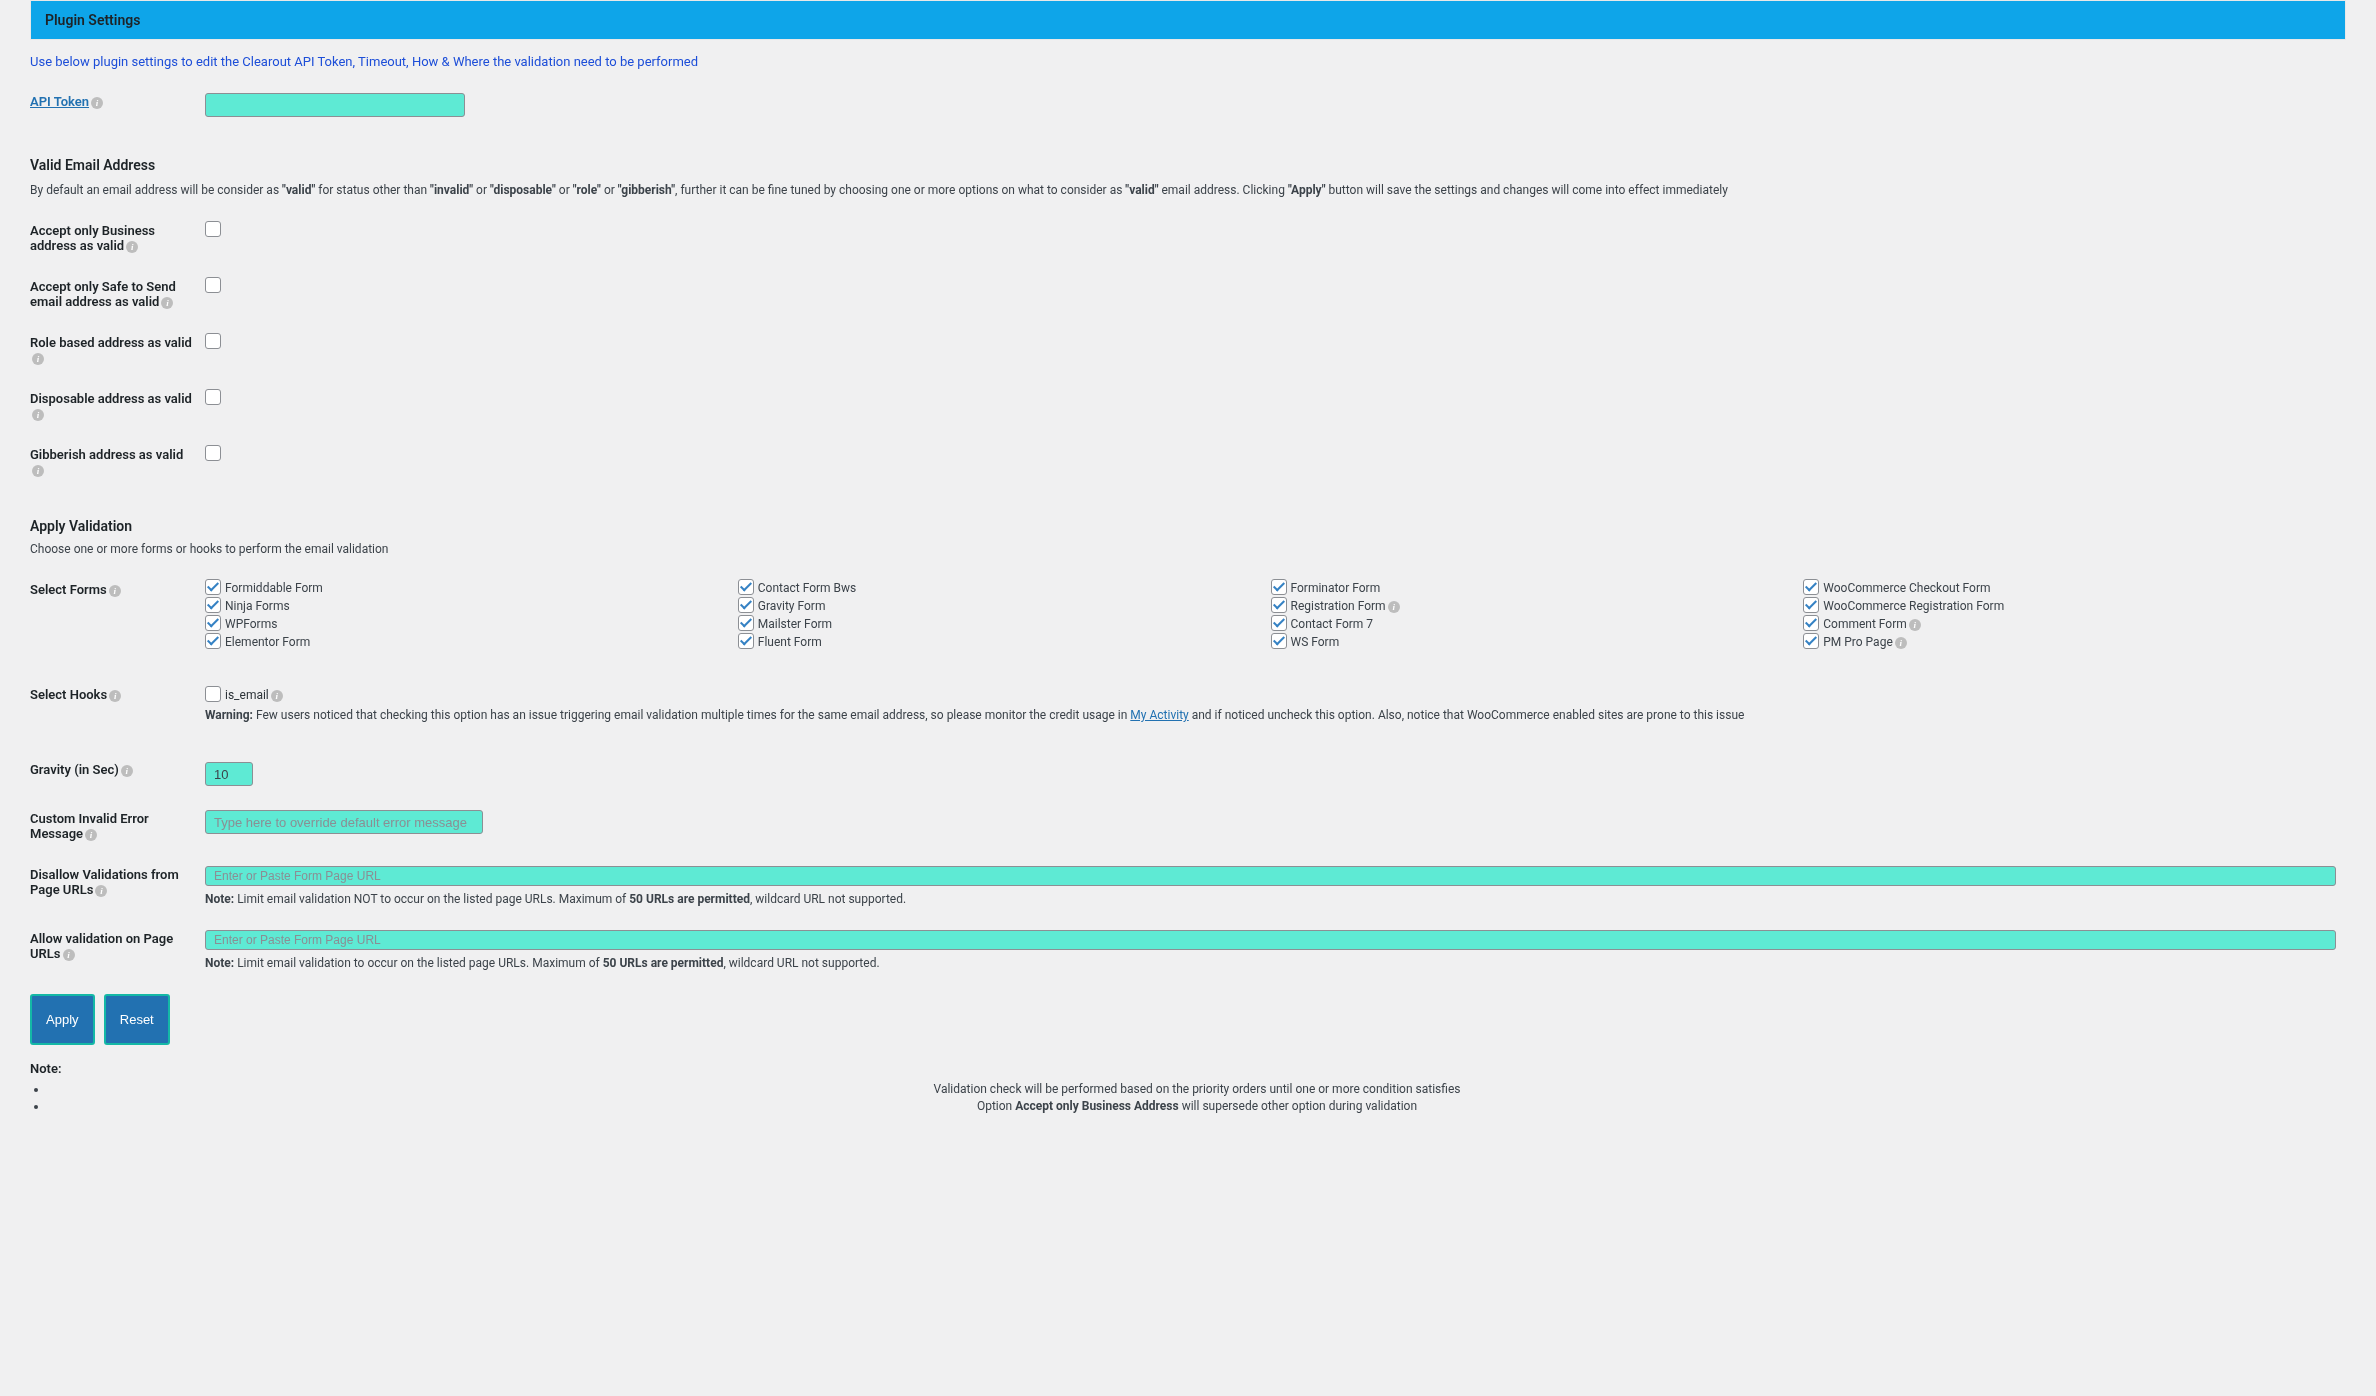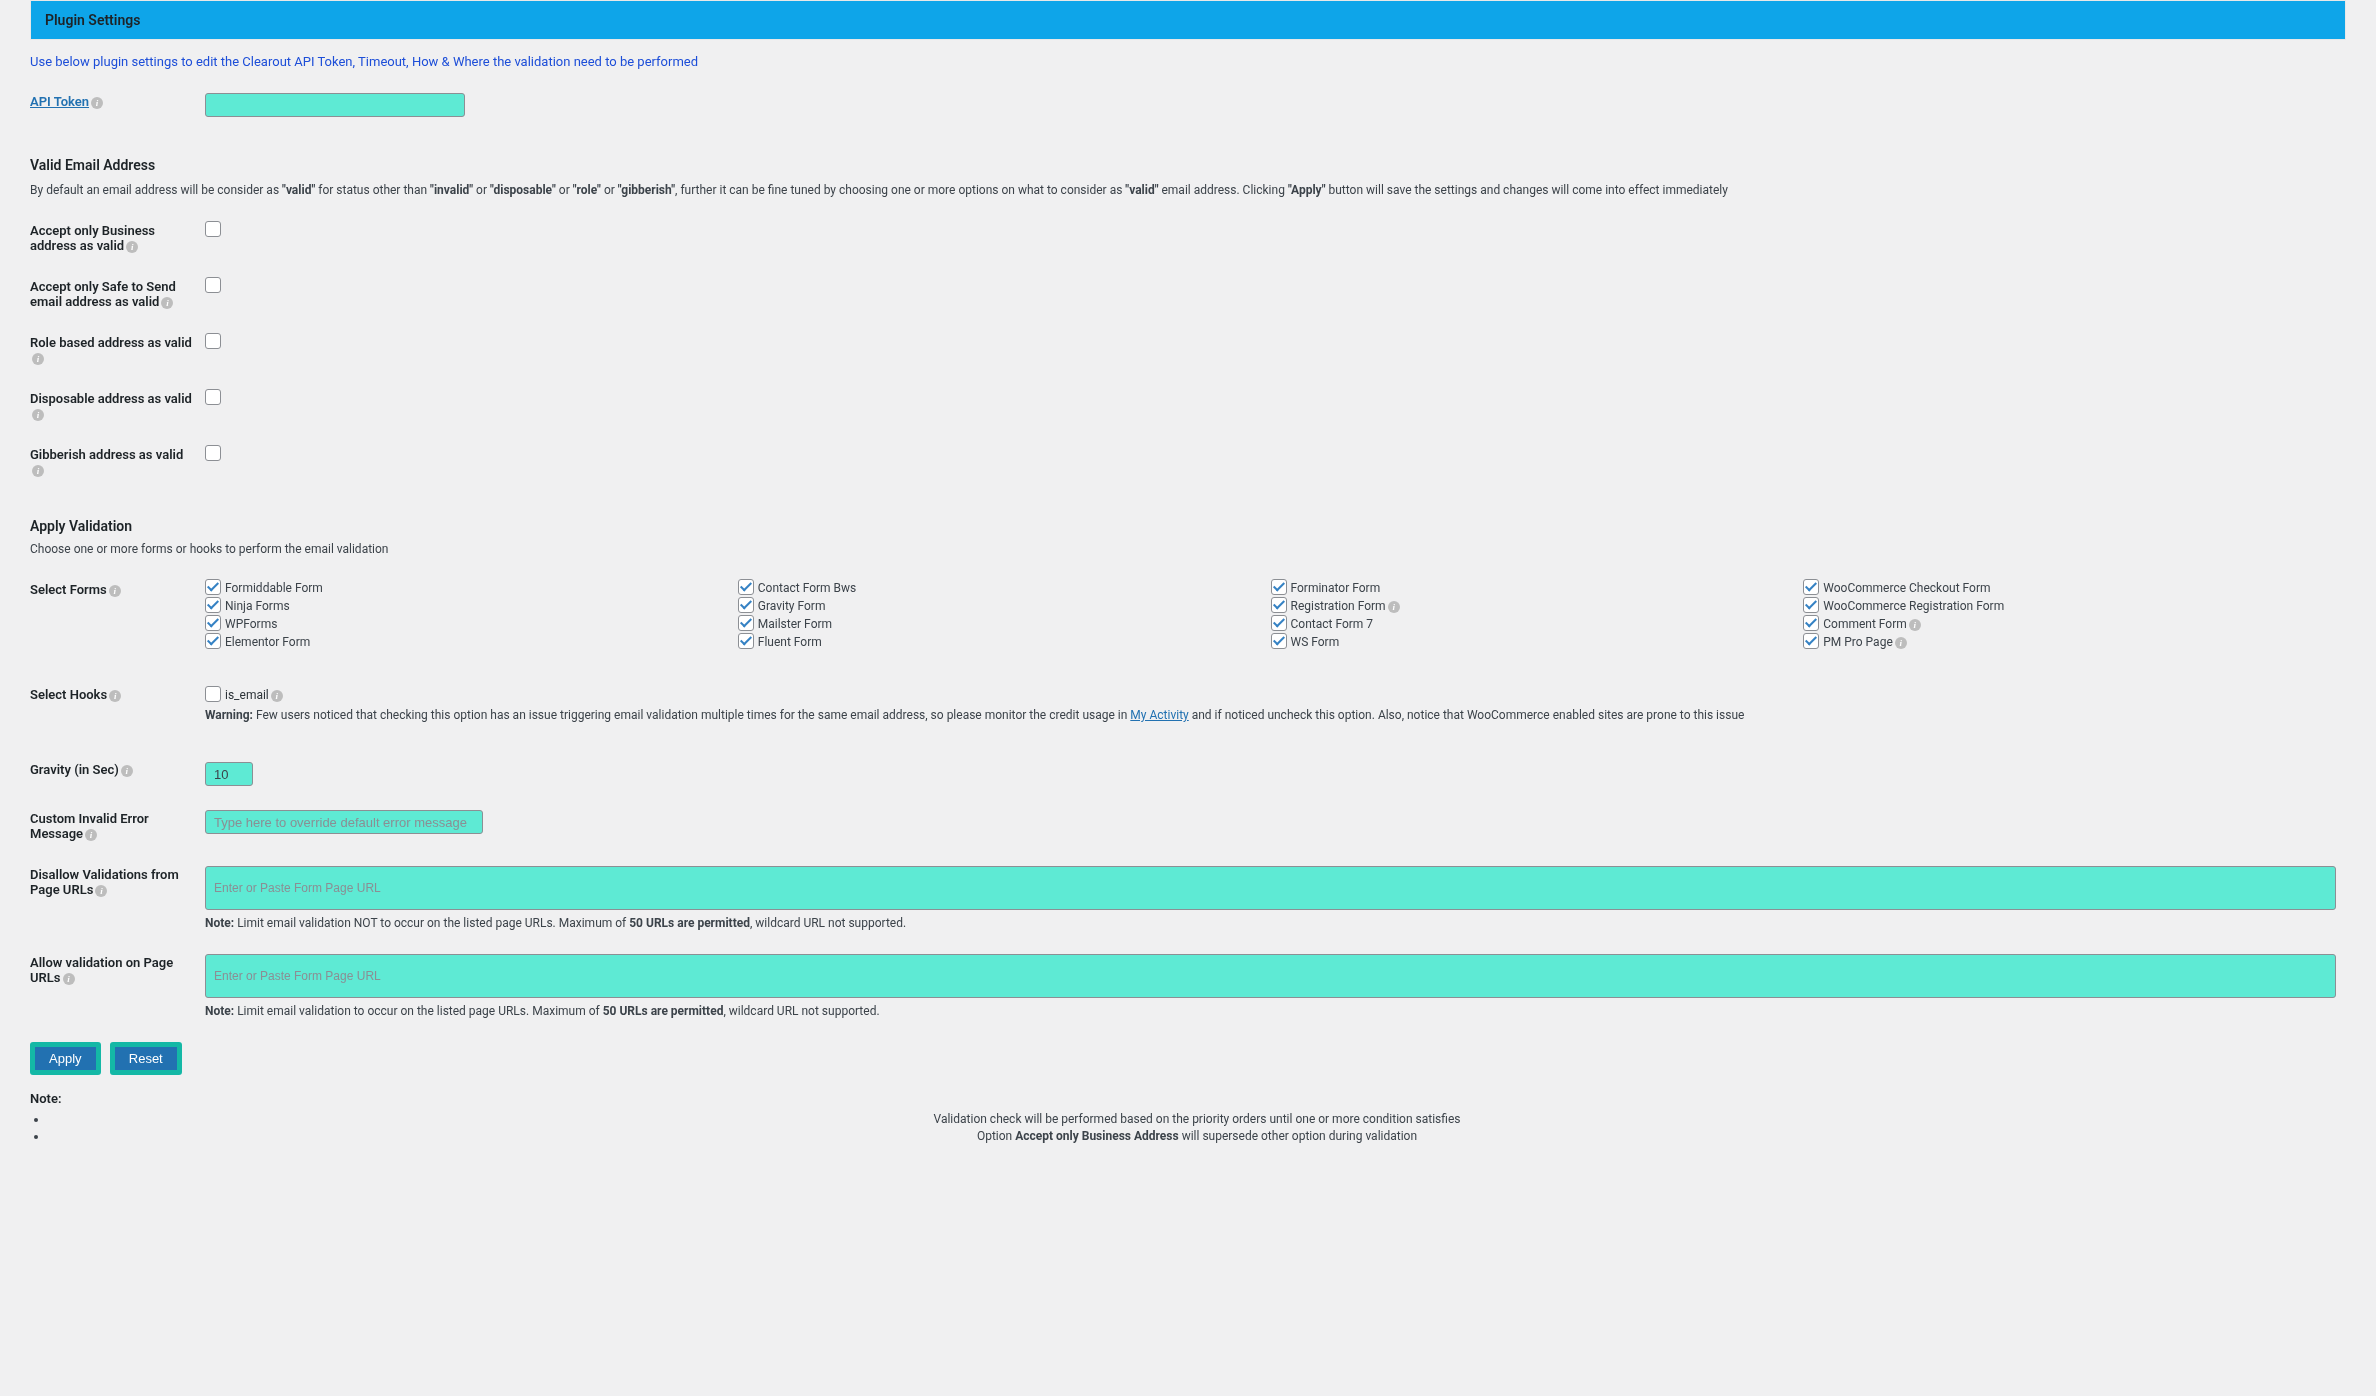--- a/index.html
+++ b/index.html
@@ -11,31 +11,31 @@
 .form-table { width: 100%; border-collapse: collapse; }
 .form-table th { text-align: left; vertical-align: top; width: 175px; padding: 13px 10px 13px 0; font-size: 13px; font-weight: 600; color: #1d2327; }
 .form-table td { padding: 12px 10px 12px 0; vertical-align: top; font-size: 13px; }
 .form-table th label { display: inline; }
 a.link { color: #2271b1; text-decoration: underline; }
 input[type=text] { border: 1px solid #8c8f94; border-radius: 3px; padding: 1px 8px; height: 24px; font-size: 13px; background: #5eead4; color: #3c434a; }
 input[type=text]::placeholder { color: #8a8f94; }
 input.token { width: 260px; }
 input.timeout { width: 48px; }
 input.error-msg { width: 278px; height: 24px; }
-input.url-field { width: 100%; height: 44px; font-size: 12px; }
+input.url-field { width: 100%; height: 20px; font-size: 12px; }
 input[type=checkbox] { width: 16px; height: 16px; border: 1px solid #8c8f94; border-radius: 3px; background: #fff; appearance: none; cursor: pointer; position: relative; vertical-align: middle; margin: -0.25rem 4px 0 0; }
 input[type=checkbox]:checked::before { content: ""; position: absolute; left: 4px; top: 0; width: 4px; height: 9px; border: solid #3582c4; border-width: 0 2px 2px 0; transform: rotate(45deg); }
 .info-icon { display: inline-block; width: 12px; height: 12px; border-radius: 50%; background: #bdbdbd; color: #fff; font-size: 9px; line-height: 12px; text-align: center; font-family: Georgia, serif; font-style: italic; font-weight: bold; vertical-align: middle; margin-left: 2px; cursor: help; }
 .section-h { font-size: 14px; font-weight: 600; color: #1d2327; margin-top: 8px; }
 .section-sub { font-size: 12px; color: #3c434a; margin-top: 4px; }
 .cb-grid { display: flex; width: 100%; }
 .cb-col { flex: 1; }
 .cb-col label { display: block; font-size: 12px; color: #3c434a; margin-bottom: 4px; }
 .note-line { font-size: 12px; color: #3c434a; margin-top: 6px; }
-.btn { display: inline-block; padding: 4px 14px; border-radius: 3px; font-size: 13px; cursor: pointer; border: 5px solid #14b8a6; }
+.btn { display: inline-block; padding: 16px 14px; border-radius: 3px; font-size: 13px; cursor: pointer; border: 2px solid #14b8a6; }
 .btn-primary { background: #2271b1; color: #fff; }
 .btn-secondary { background: #2271b1; color: #fff; margin-left: 6px; }
 .btn-row { margin-top: 12px; }
 .bottom-note { margin-top: 16px; }
 .bottom-note h4 { font-size: 13px; font-weight: 600; margin-bottom: 6px; color: #1d2327; }
 .bottom-note ul { padding-left: 18px; font-size: 12px; color: #3c434a; }
 .bottom-note ul li { margin-bottom: 3px; list-style: disc; text-align: center; }
 </style>
 </head>
 <body>

